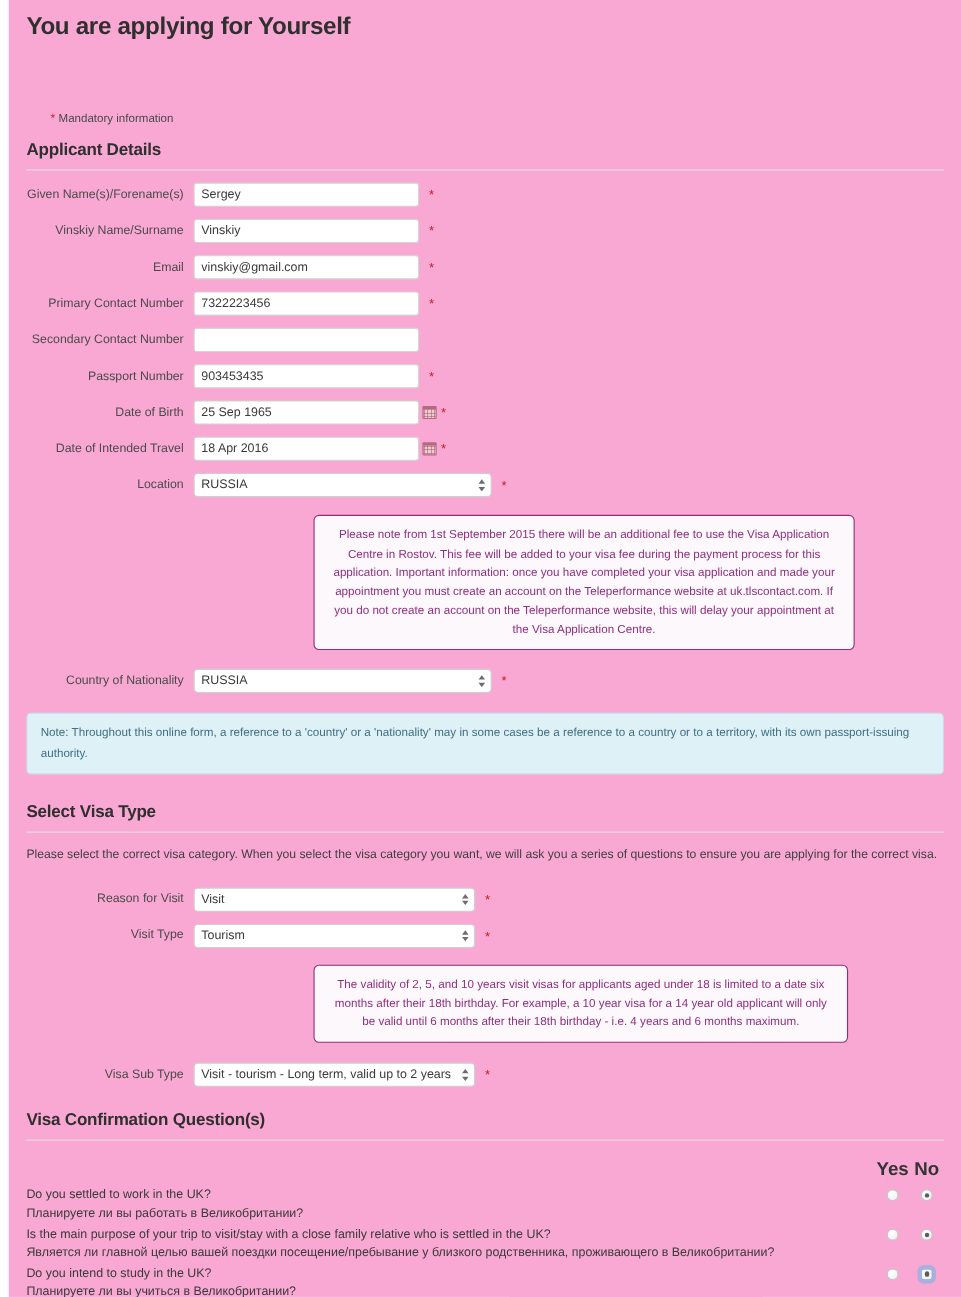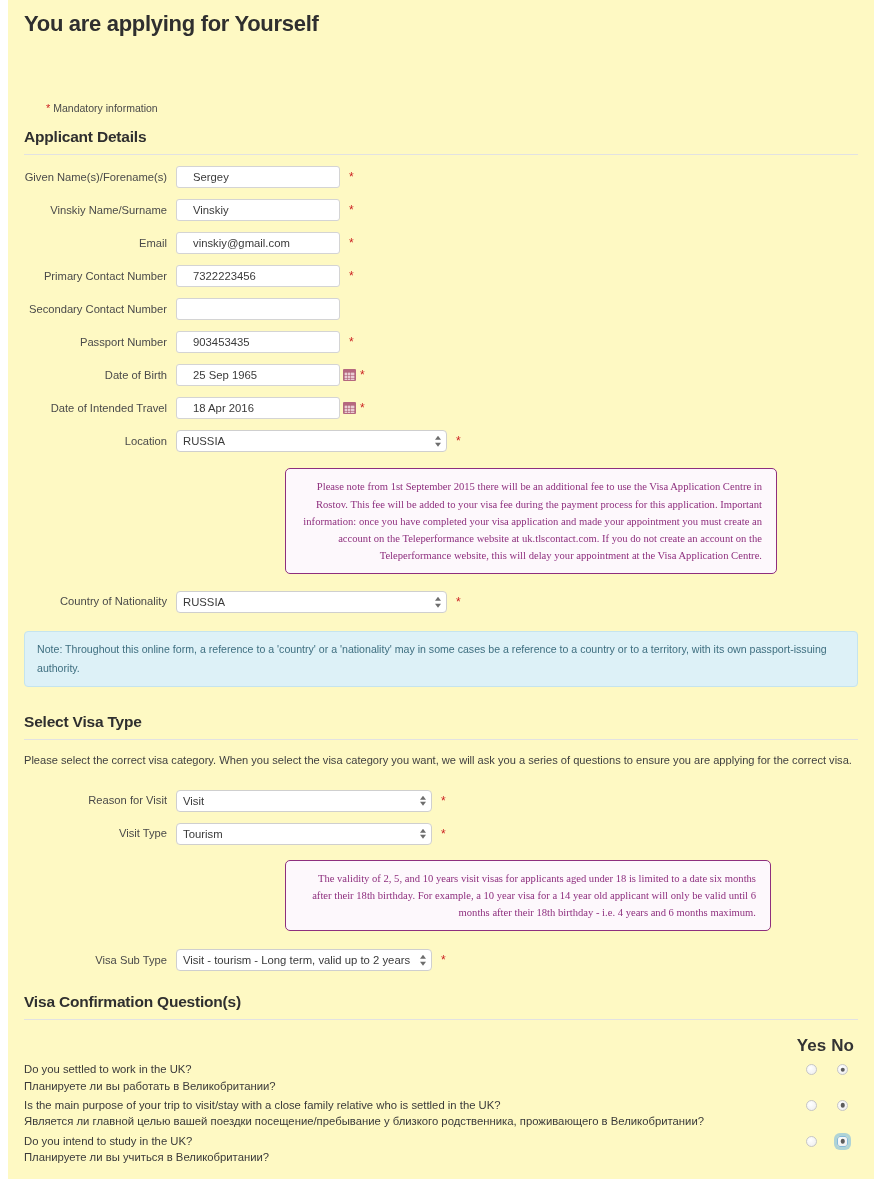--- a/index.html
+++ b/index.html
@@ -11,21 +11,21 @@
     width: 874px; height: 1179px;
     font-family: "Liberation Sans", "DejaVu Sans", sans-serif;
     color: #333333;
     overflow: hidden;
     position: relative;
   }
   .page {
     position: absolute;
     left: 8px; top: 0;
     width: 866px; height: 1179px;
-    background: #fef9c3;
+    background: #f9a8d4;
   }
   .inner {
     padding: 0 8px 0 8px;
   }
 
   
   .page-title {
     font-size: 22px;
     font-weight: bold;
     color: #2f2f2f;
@@ -67,29 +67,29 @@
   .field-label {
     width: 160px;
     text-align: right;
     font-size: 11.2px;
     color: #4a4a4a;
     padding-right: 9px;
     line-height: 1.2;
     flex: 0 0 160px;
   }
   .txt-input {
-    width: 164px;
+    width: 205px;
     height: 22px;
     border: 1px solid #d4d4d4;
     border-radius: 3px;
     background: #ffffff;
     font-family: "Liberation Sans", sans-serif;
     font-size: 11.3px;
     color: #3a3a3a;
-    padding: 0 16px;
+    padding: 0 6px;
     outline: none;
   }
   .sel-input {
     width: 271px;
     height: 22px;
     border: 1px solid #cfcfcf;
     border-radius: 4px;
     background: #ffffff;
     font-size: 11.3px;
     color: #3a3a3a;
@@ -138,23 +138,22 @@
   }
 
   
   .pink-notice {
     border: 1px solid #8e2f7e;
     border-radius: 5px;
     background: #fdf8fc;
     color: #8e2f7e;
     font-size: 10.6px;
     line-height: 1.62;
-    text-align: right;
+    text-align: center;
     padding: 9px 14px;
-    font-family: Liberation Serif, serif;
   }
   .notice-1 {
     margin: 16px 0 0 269px;
     width: 492px;
   }
   .notice-2 {
     margin: 15px 0 0 269px;
     width: 486px;
   }
 

